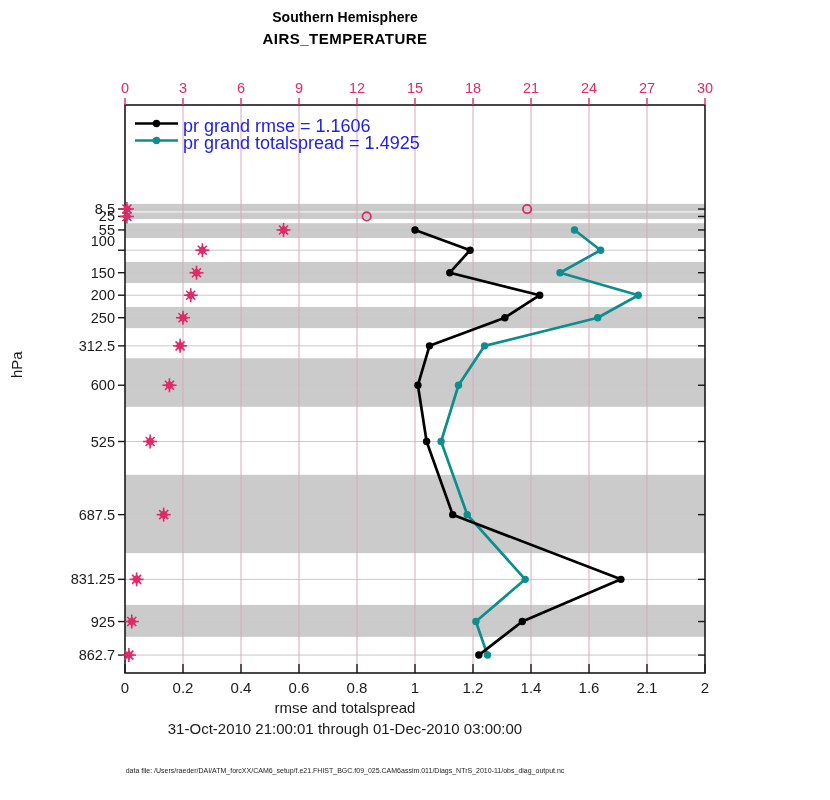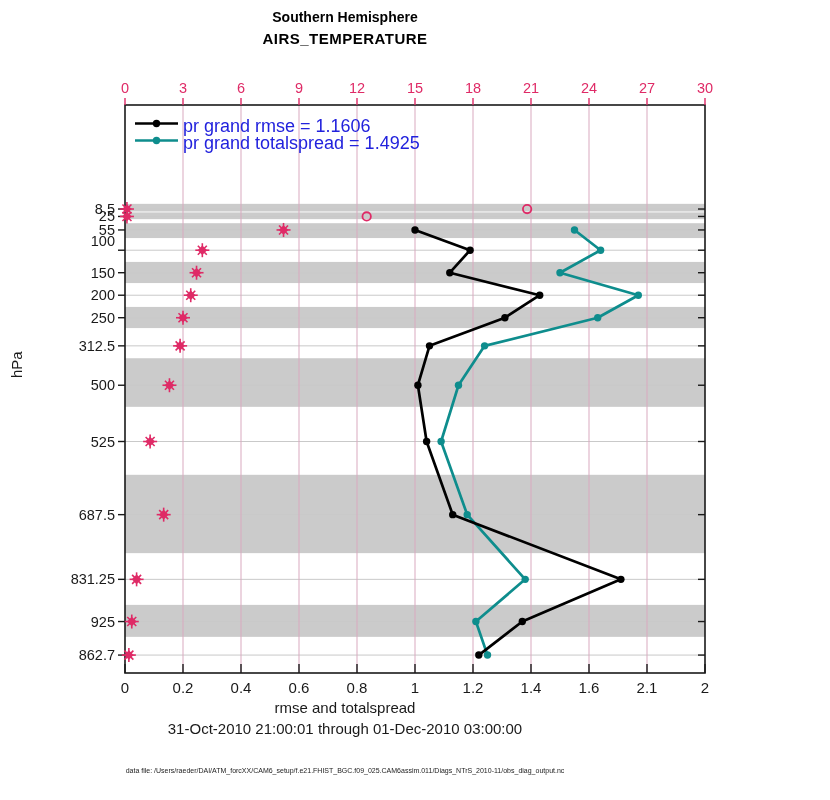--- a/index.html
+++ b/index.html
@@ -236,21 +236,21 @@
 
   <div id="y-ticks">
       <div class="ytick" style="top: 201.026px;">8.5</div>
       <div class="ytick" style="top: 208.452px;">25</div>
       <div class="ytick" style="top: 221.956px;">55</div>
       <div class="ytick" style="top: 233px;">100</div>
       <div class="ytick" style="top: 264.715px;">150</div>
       <div class="ytick" style="top: 287.22px;">200</div>
       <div class="ytick" style="top: 309.725px;">250</div>
       <div class="ytick" style="top: 337.856px;">312.5</div>
-      <div class="ytick" style="top: 377.24px;">500</div>
+      <div class="ytick" style="top: 377.24px;">600</div>
       <div class="ytick" style="top: 433.502px;">525</div>
       <div class="ytick" style="top: 506.644px;">687.5</div>
       <div class="ytick" style="top: 571.346px;">831.25</div>
       <div class="ytick" style="top: 613.543px;">925</div>
       <div class="ytick" style="top: 647.075px;">862.7</div>
     </div>
   <div class="abs ylab">hPa</div>
 
   <div class="leglabel" style="top:116px;">pr grand rmse = 1.1606</div>
   <div class="leglabel" style="top:133px;">pr grand totalspread = 1.4925</div>

